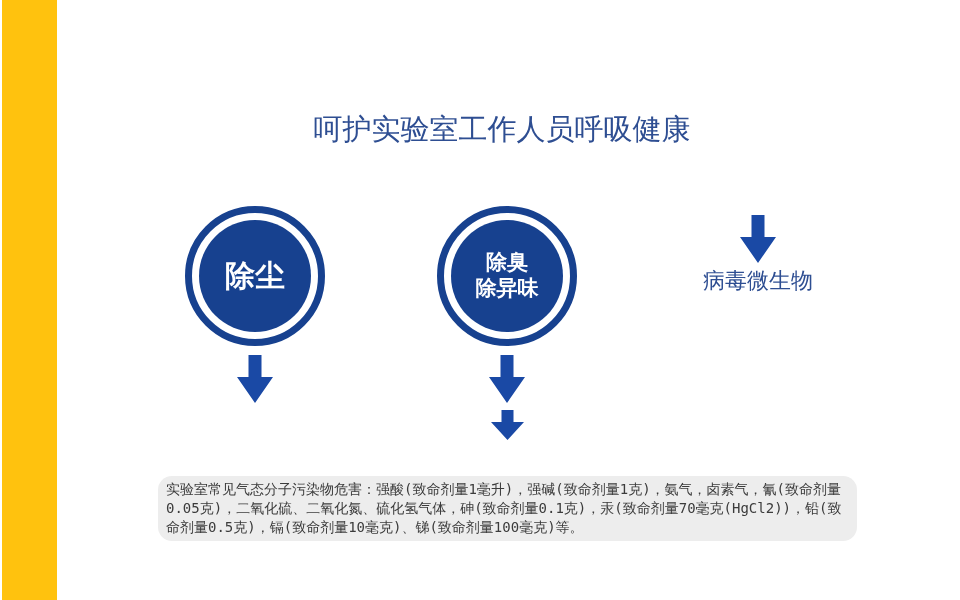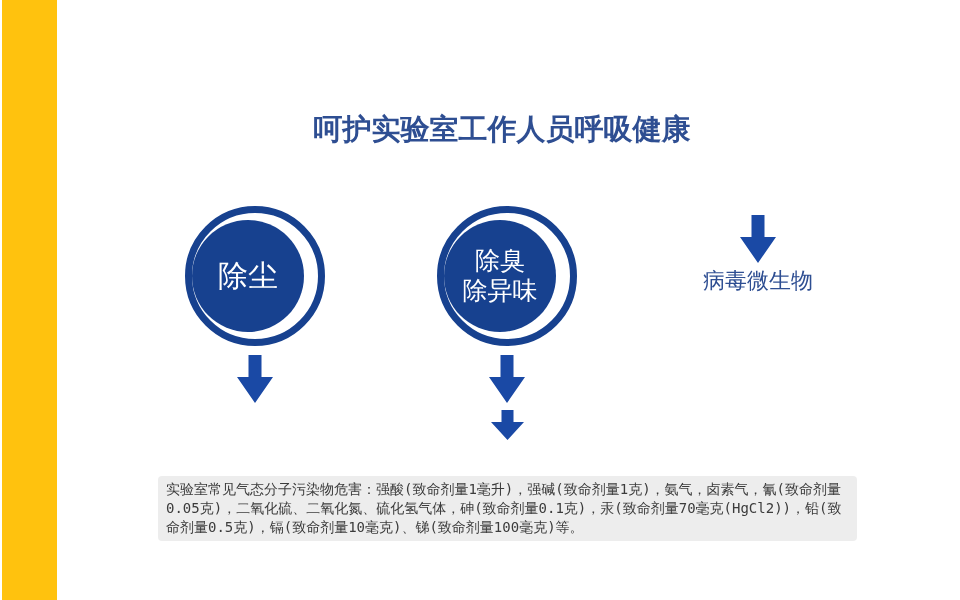--- a/index.html
+++ b/index.html
@@ -13,48 +13,48 @@
     background:var(--sidebar_yellow,#FFC20E);
   }
   .sidebar-label{
     position:absolute;bottom:8px;left:50%;transform:translateX(-50%);
     writing-mode:vertical-rl;letter-spacing:2px;
     color:#ffffff;font-size:27px;line-height:1;white-space:nowrap;
   }
   
   .title{
     position:absolute;top:110px;left:57px;width:890px;margin:0;
-    text-align:center;font-weight:bold;
+    text-align:center;font-weight:normal;
     font-size:29px;color:var(--text_blue,#2E4E92);
   }
   
   .feature{position:absolute;top:206px;width:220px;text-align:center;}
   .ring{
     width:126px;height:126px;margin:0 auto;border-radius:50%;
     border:7px solid var(--brand_blue,#17418F);background:#ffffff;
-    display:flex;align-items:center;justify-content:flex-start;
+    display:flex;align-items:center;justify-content:center;font-weight:bold;
   }
   .disc{
     width:112px;height:112px;border-radius:50%;
     background:var(--brand_blue,#17418F);color:#ffffff;
     display:flex;flex-direction:column;align-items:center;justify-content:center;
     font-size:30px;line-height:1.2;
   }
-  .feature.mid .disc{font-size:25px;line-height:1.22;}
+  .feature.mid .disc{font-size:21px;line-height:1.22;}
   .disc span{display:block;white-space:nowrap;}
   .arrow{display:block;margin:9px auto 0;color:var(--arrow_blue,#1A49A5);}
   .arrow2{display:block;margin:7px auto 0;color:var(--arrow_blue,#1A49A5);}
   .target-label{
     margin-top:3px;font-size:22px;white-space:nowrap;
     color:var(--text_blue,#2E4E92);
   }
   
   .infobox{
     position:absolute;left:158px;top:476px;width:699px;box-sizing:border-box;
-    background:var(--infobox_bg,#EDEDED);border-radius:4px;
+    background:var(--infobox_bg,#EDEDED);border-radius:14px;
     padding:4px 8px;
     font-family:"DejaVu Sans Mono","Liberation Mono",monospace;
     font-size:14px;line-height:19px;color:var(--infobox_text,#3B3B3B);
     text-align:left;word-break:break-all;
   }
 </style>
 </head>
 <body>
 
 <div class="slide">

